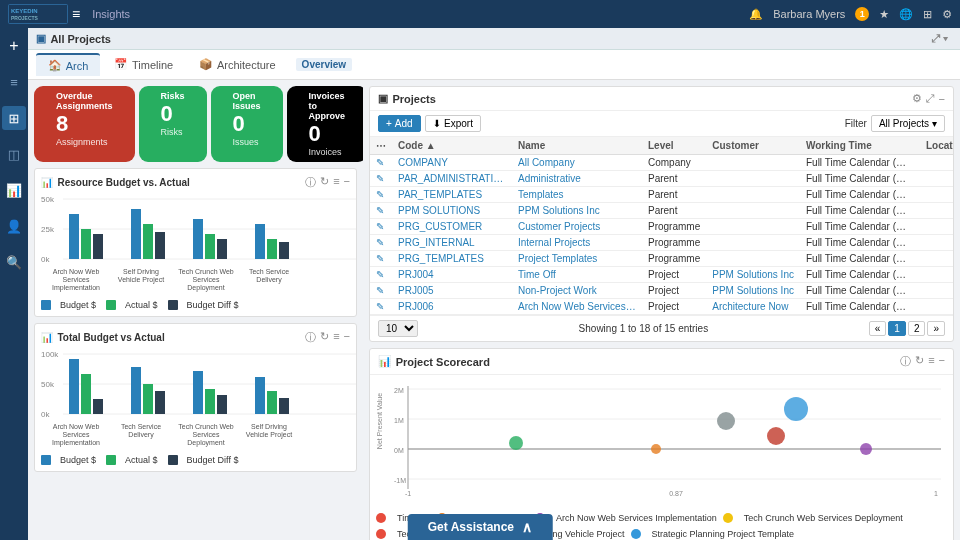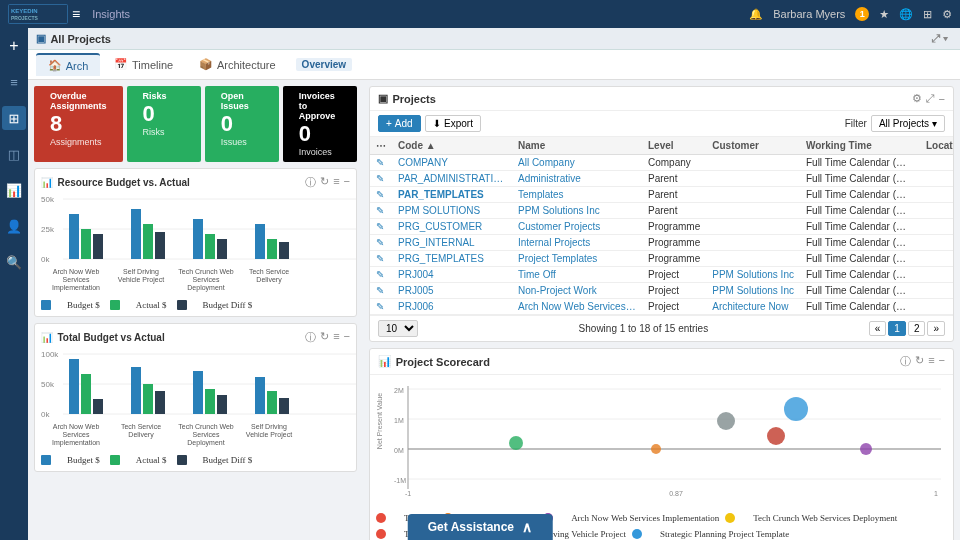--- a/index.html
+++ b/index.html
@@ -32,38 +32,38 @@
     .tab.active { background: #e8f0f8; color: #2a6496; border-top: 2px solid #2a6496; }
     .overview-badge { background: #e8f0f8; color: #2a6496; padding: 1px 6px; font-size: 10px; border-radius: 2px; margin-left: 6px; font-weight: bold; }
 
     
     .content { display: flex; height: 460px; }
     .left-panel { width: 335px; padding: 6px; overflow: hidden; }
     .right-panel { flex: 1; padding: 6px; overflow: hidden; }
 
     
     .kpi-row { display: flex; gap: 4px; margin-bottom: 6px; }
-    .kpi-card { flex: 1; padding: 5px 16px; border-radius: 2px; color: white; min-height: 55px; }
+    .kpi-card { flex: 1; padding: 5px 22px; border-radius: 9px; color: white; min-height: 55px; }
     .kpi-card.red { background: #c0392b; }
     .kpi-card.green { background: #27ae60; }
     .kpi-card.blue { background: #000000; }
     .kpi-card .kpi-title { font-size: 9px; font-weight: bold; margin-bottom: 2px; }
     .kpi-card .kpi-value { font-size: 22px; font-weight: bold; line-height: 1; }
     .kpi-card .kpi-sub { font-size: 9px; margin-top: 2px; opacity: 0.85; }
 
     
     .chart-panel { background: white; border: 1px solid #ddd; border-radius: 3px; margin-bottom: 6px; padding: 6px; }
     .chart-header { display: flex; align-items: center; justify-content: space-between; margin-bottom: 4px; }
     .chart-title { font-size: 10px; font-weight: bold; color: #333; display: flex; align-items: center; gap: 4px; }
     .chart-controls { display: flex; gap: 4px; color: #888; font-size: 11px; }
 
     
     .chart-body { position: relative; }
     .chart-legend { display: flex; gap: 10px; margin-top: 4px; font-size: 9px; align-items: center; }
-    .legend-item { display: flex; align-items: center; gap: 16px; font-family: Liberation Serif, serif; }
+    .legend-item { display: flex; align-items: center; gap: 9px; }
     .legend-dot { width: 10px; height: 10px; border-radius: 1px; }
 
     
     .projects-panel { background: white; border: 1px solid #ddd; border-radius: 3px; margin-bottom: 6px; }
     .projects-header { display: flex; align-items: center; justify-content: space-between; padding: 5px 8px; border-bottom: 1px solid #eee; }
     .projects-title { font-size: 11px; font-weight: bold; color: #333; display: flex; align-items: center; gap: 4px; }
     .projects-controls { display: flex; gap: 4px; color: #888; font-size: 11px; align-items: center; }
     .projects-toolbar { display: flex; align-items: center; justify-content: space-between; padding: 4px 8px; border-bottom: 1px solid #eee; }
     .btn-small { background: white; border: 1px solid #ccc; padding: 2px 7px; font-size: 10px; border-radius: 2px; cursor: pointer; display: flex; align-items: center; gap: 3px; }
     .btn-small.blue-btn { background: #2980b9; color: white; border-color: #2980b9; }
@@ -370,21 +370,21 @@
       <td style="color:#2980b9; cursor:pointer;">PAR_ADMINISTRATIVE</td>
       <td style="color:#2980b9; cursor:pointer; max-width:130px; overflow:hidden; text-overflow:ellipsis;">Administrative</td>
       <td>Parent</td>
       <td style="color:#2980b9;"></td>
       <td>Full Time Calendar (My Region)</td>
       <td></td>
 
     </tr>
                 <tr>
       <td style="color:#2980b9; font-size:10px; cursor:pointer;">✎</td>
-      <td style="color:#2980b9; cursor:pointer;font-weight:bold;">PAR_TEMPLATES</td>
+      <td style="color:#2980b9; cursor:pointer;">PAR_TEMPLATES</td>
       <td style="color:#2980b9; cursor:pointer; max-width:130px; overflow:hidden; text-overflow:ellipsis;">Templates</td>
       <td>Parent</td>
       <td style="color:#2980b9;"></td>
       <td>Full Time Calendar (My Region)</td>
       <td></td>
 
     </tr>
                 <tr>
       <td style="color:#2980b9; font-size:10px; cursor:pointer;">✎</td>
       <td style="color:#2980b9; cursor:pointer;">PPM SOLUTIONS</td>

